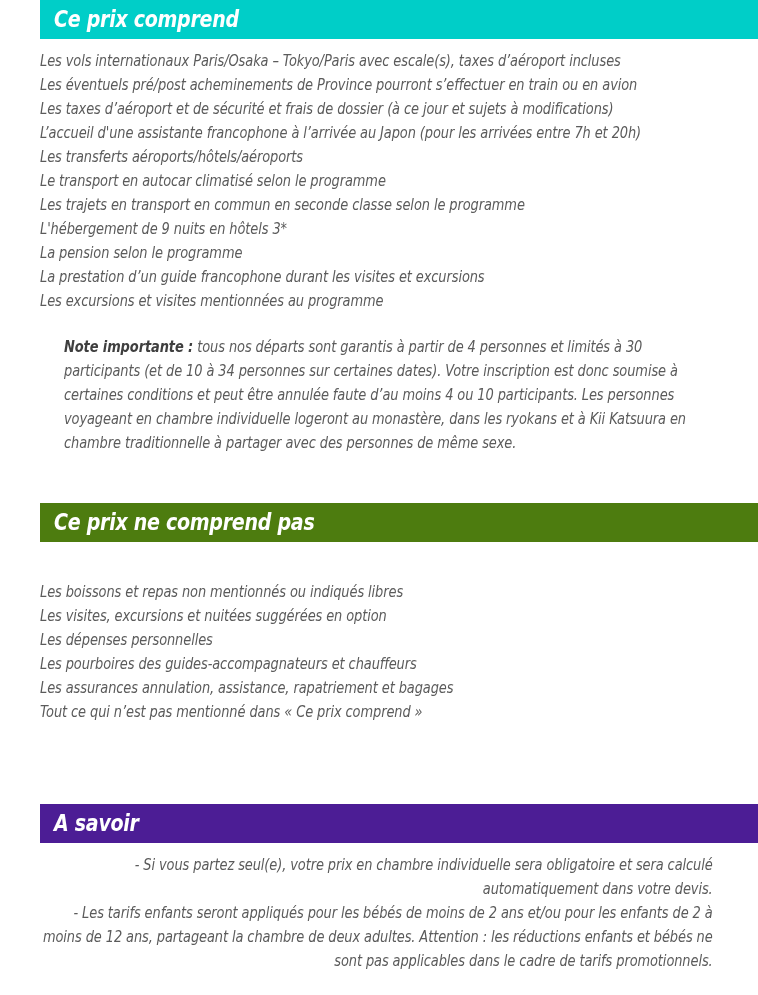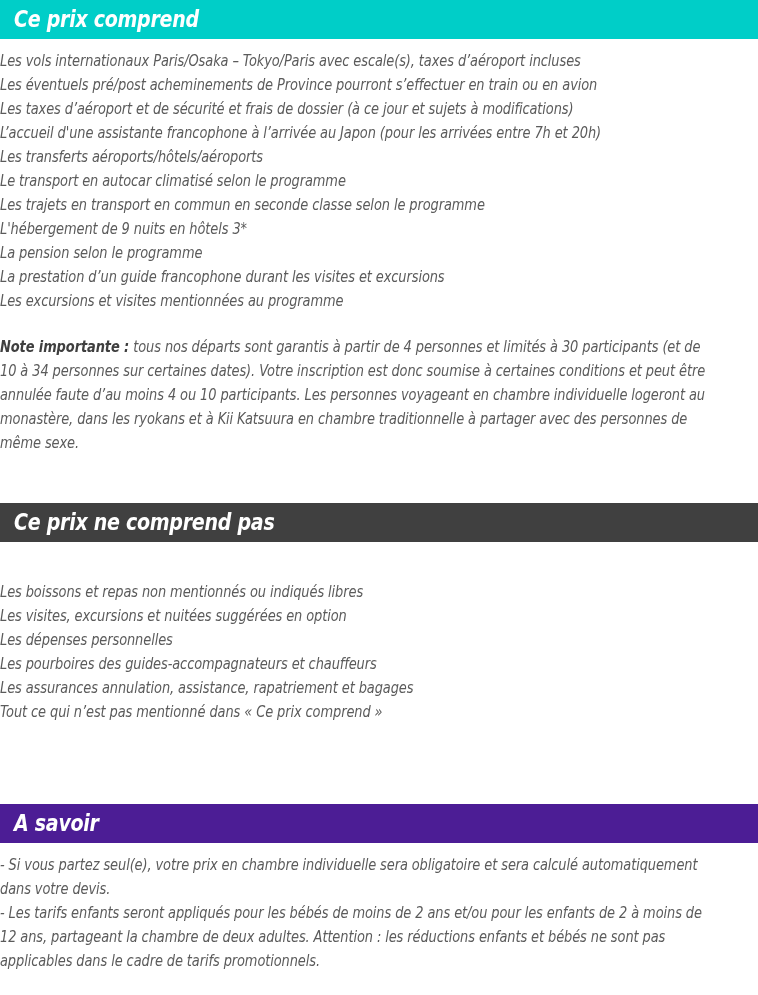--- a/index.html
+++ b/index.html
@@ -13,20 +13,21 @@
     position: relative;
     font-family: "DejaVu Sans Condensed", "Liberation Sans Narrow", "Liberation Sans", sans-serif;
     overflow: hidden;
   }
 
   .page {
     width: 758px;
     height: 995px;
     position: relative;
     box-sizing: border-box;
+    padding-left: 40px;
   }
 
   
   .section-bar {
     background: #00cec8;
     width: 100%;
     box-sizing: border-box;
     padding: 6px 0 7px 14px;
     display: block;
   }
@@ -68,23 +69,23 @@
   }
   .para {
     white-space: normal;
   }
   .para b, .para .strong {
     font-weight: bold;
     color: #3f3f3f;
   }
 
   #sec-included .item-list { padding-top: 10px; }
-  #sec-included .note-block { padding-top: 22px; padding-right: 10px; }
+  #sec-included .note-block { padding-top: 22px; padding-right: 10px; margin-left: 24px; }
   #sec-excluded .item-list { padding-top: 10px; margin-top: 28px; }
-  #sec-know .para-block { padding-top: 10px; padding-right: 10px; }
+  #sec-know .para-block { padding-top: 10px; padding-right: 10px; text-align: right; }
 
   .spacer-after-included { height: 48px; }
   .spacer-after-excluded { height: 80px; }
 </style>
 </head>
 <body>
 
 <div class="page">
 
   <section id="sec-included">
@@ -109,21 +110,21 @@
 
       <div class="note-block">
         <p class="para" style="color: rgb(91, 91, 91);"><span class="strong">Note importante :</span><span> tous nos départs sont garantis à partir de 4 personnes et limités à 30 participants (et de 10 à 34 personnes sur certaines dates). Votre inscription est donc soumise à certaines conditions et peut être annulée faute d’au moins 4 ou 10 participants. Les personnes voyageant en chambre individuelle logeront au monastère, dans les ryokans et à Kii Katsuura en chambre traditionnelle à partager avec des personnes de même sexe.</span></p>
       </div>
     </div>
   </section>
 
   <div class="spacer-after-included"></div>
 
   <section id="sec-excluded">
-    <div class="section-bar" style="background: #404040;">
+    <div class="section-bar" style="background: #4d7c0f;">
       <span class="section-bar-title" style="color: rgb(255, 255, 255);">Ce prix ne comprend pas</span>
     </div>
 
     <div class="section-body">
       <ul class="item-list">
         <li style="color: rgb(91, 91, 91);">Les boissons et repas non mentionnés ou indiqués libres</li>
         <li style="color: rgb(91, 91, 91);">Les visites, excursions et nuitées suggérées en option</li>
         <li style="color: rgb(91, 91, 91);">Les dépenses personnelles</li>
         <li style="color: rgb(91, 91, 91);">Les pourboires des guides-accompagnateurs et chauffeurs</li>
         <li style="color: rgb(91, 91, 91);">Les assurances annulation, assistance, rapatriement et bagages</li>

